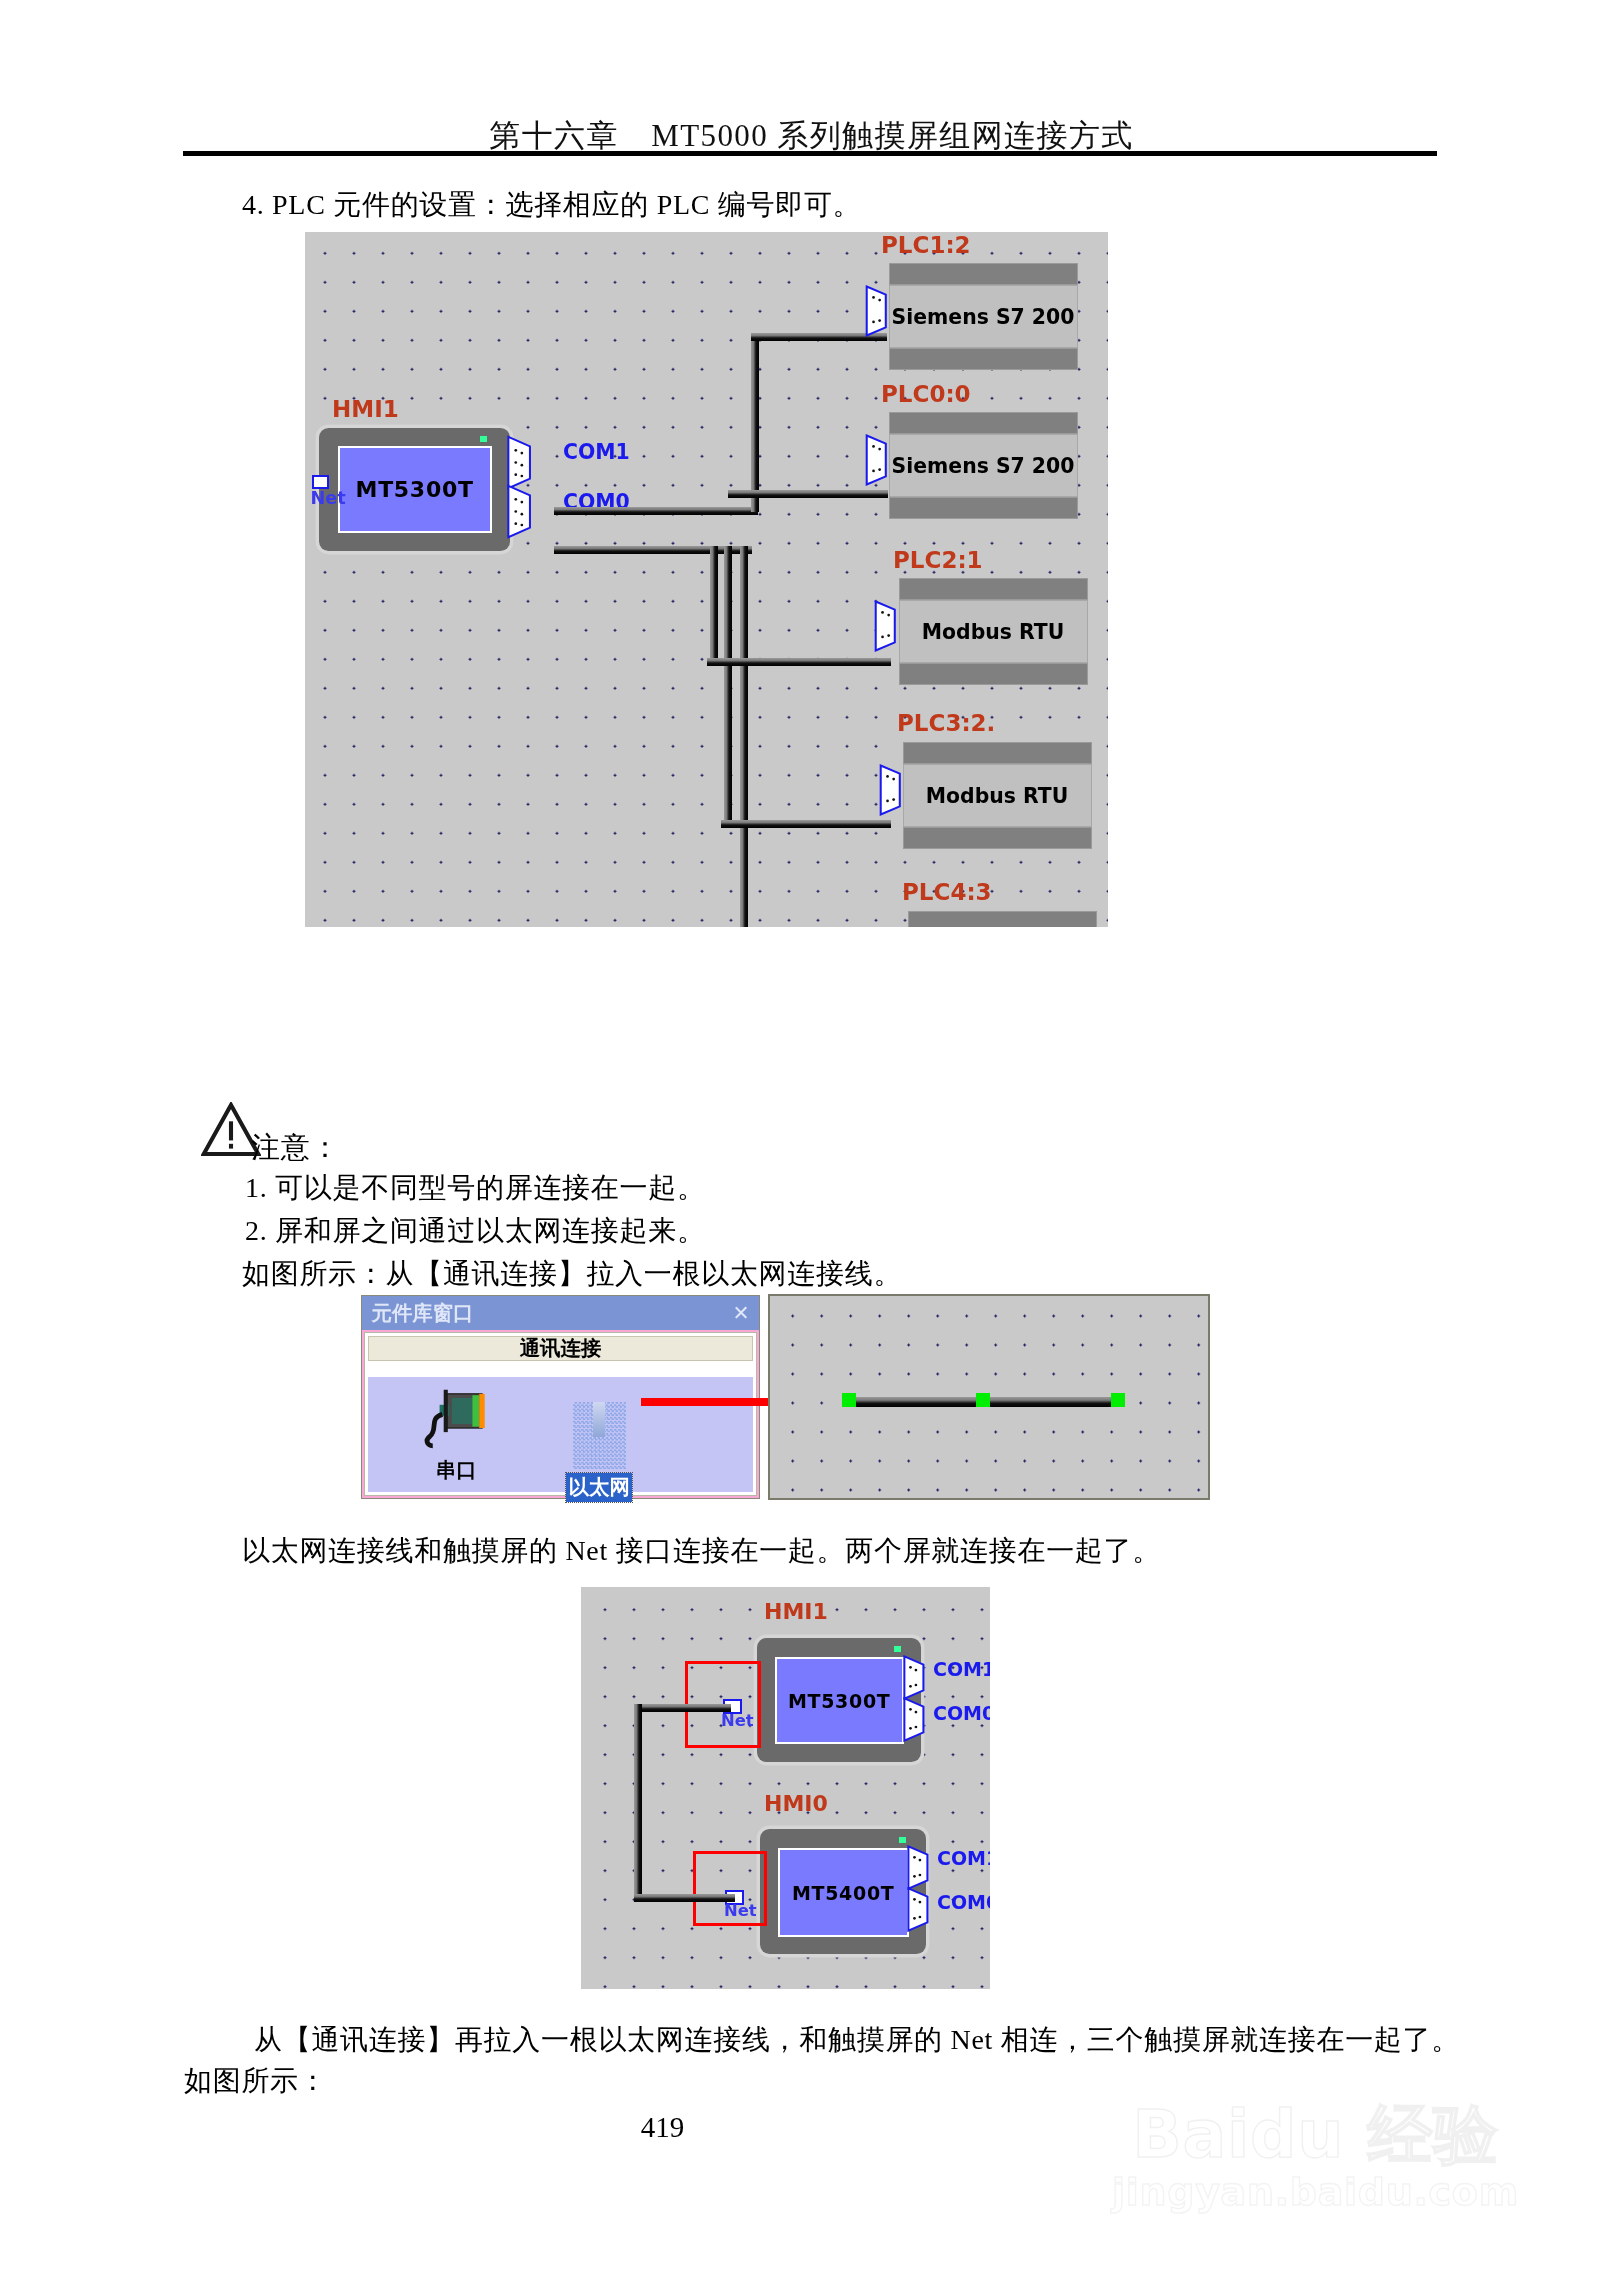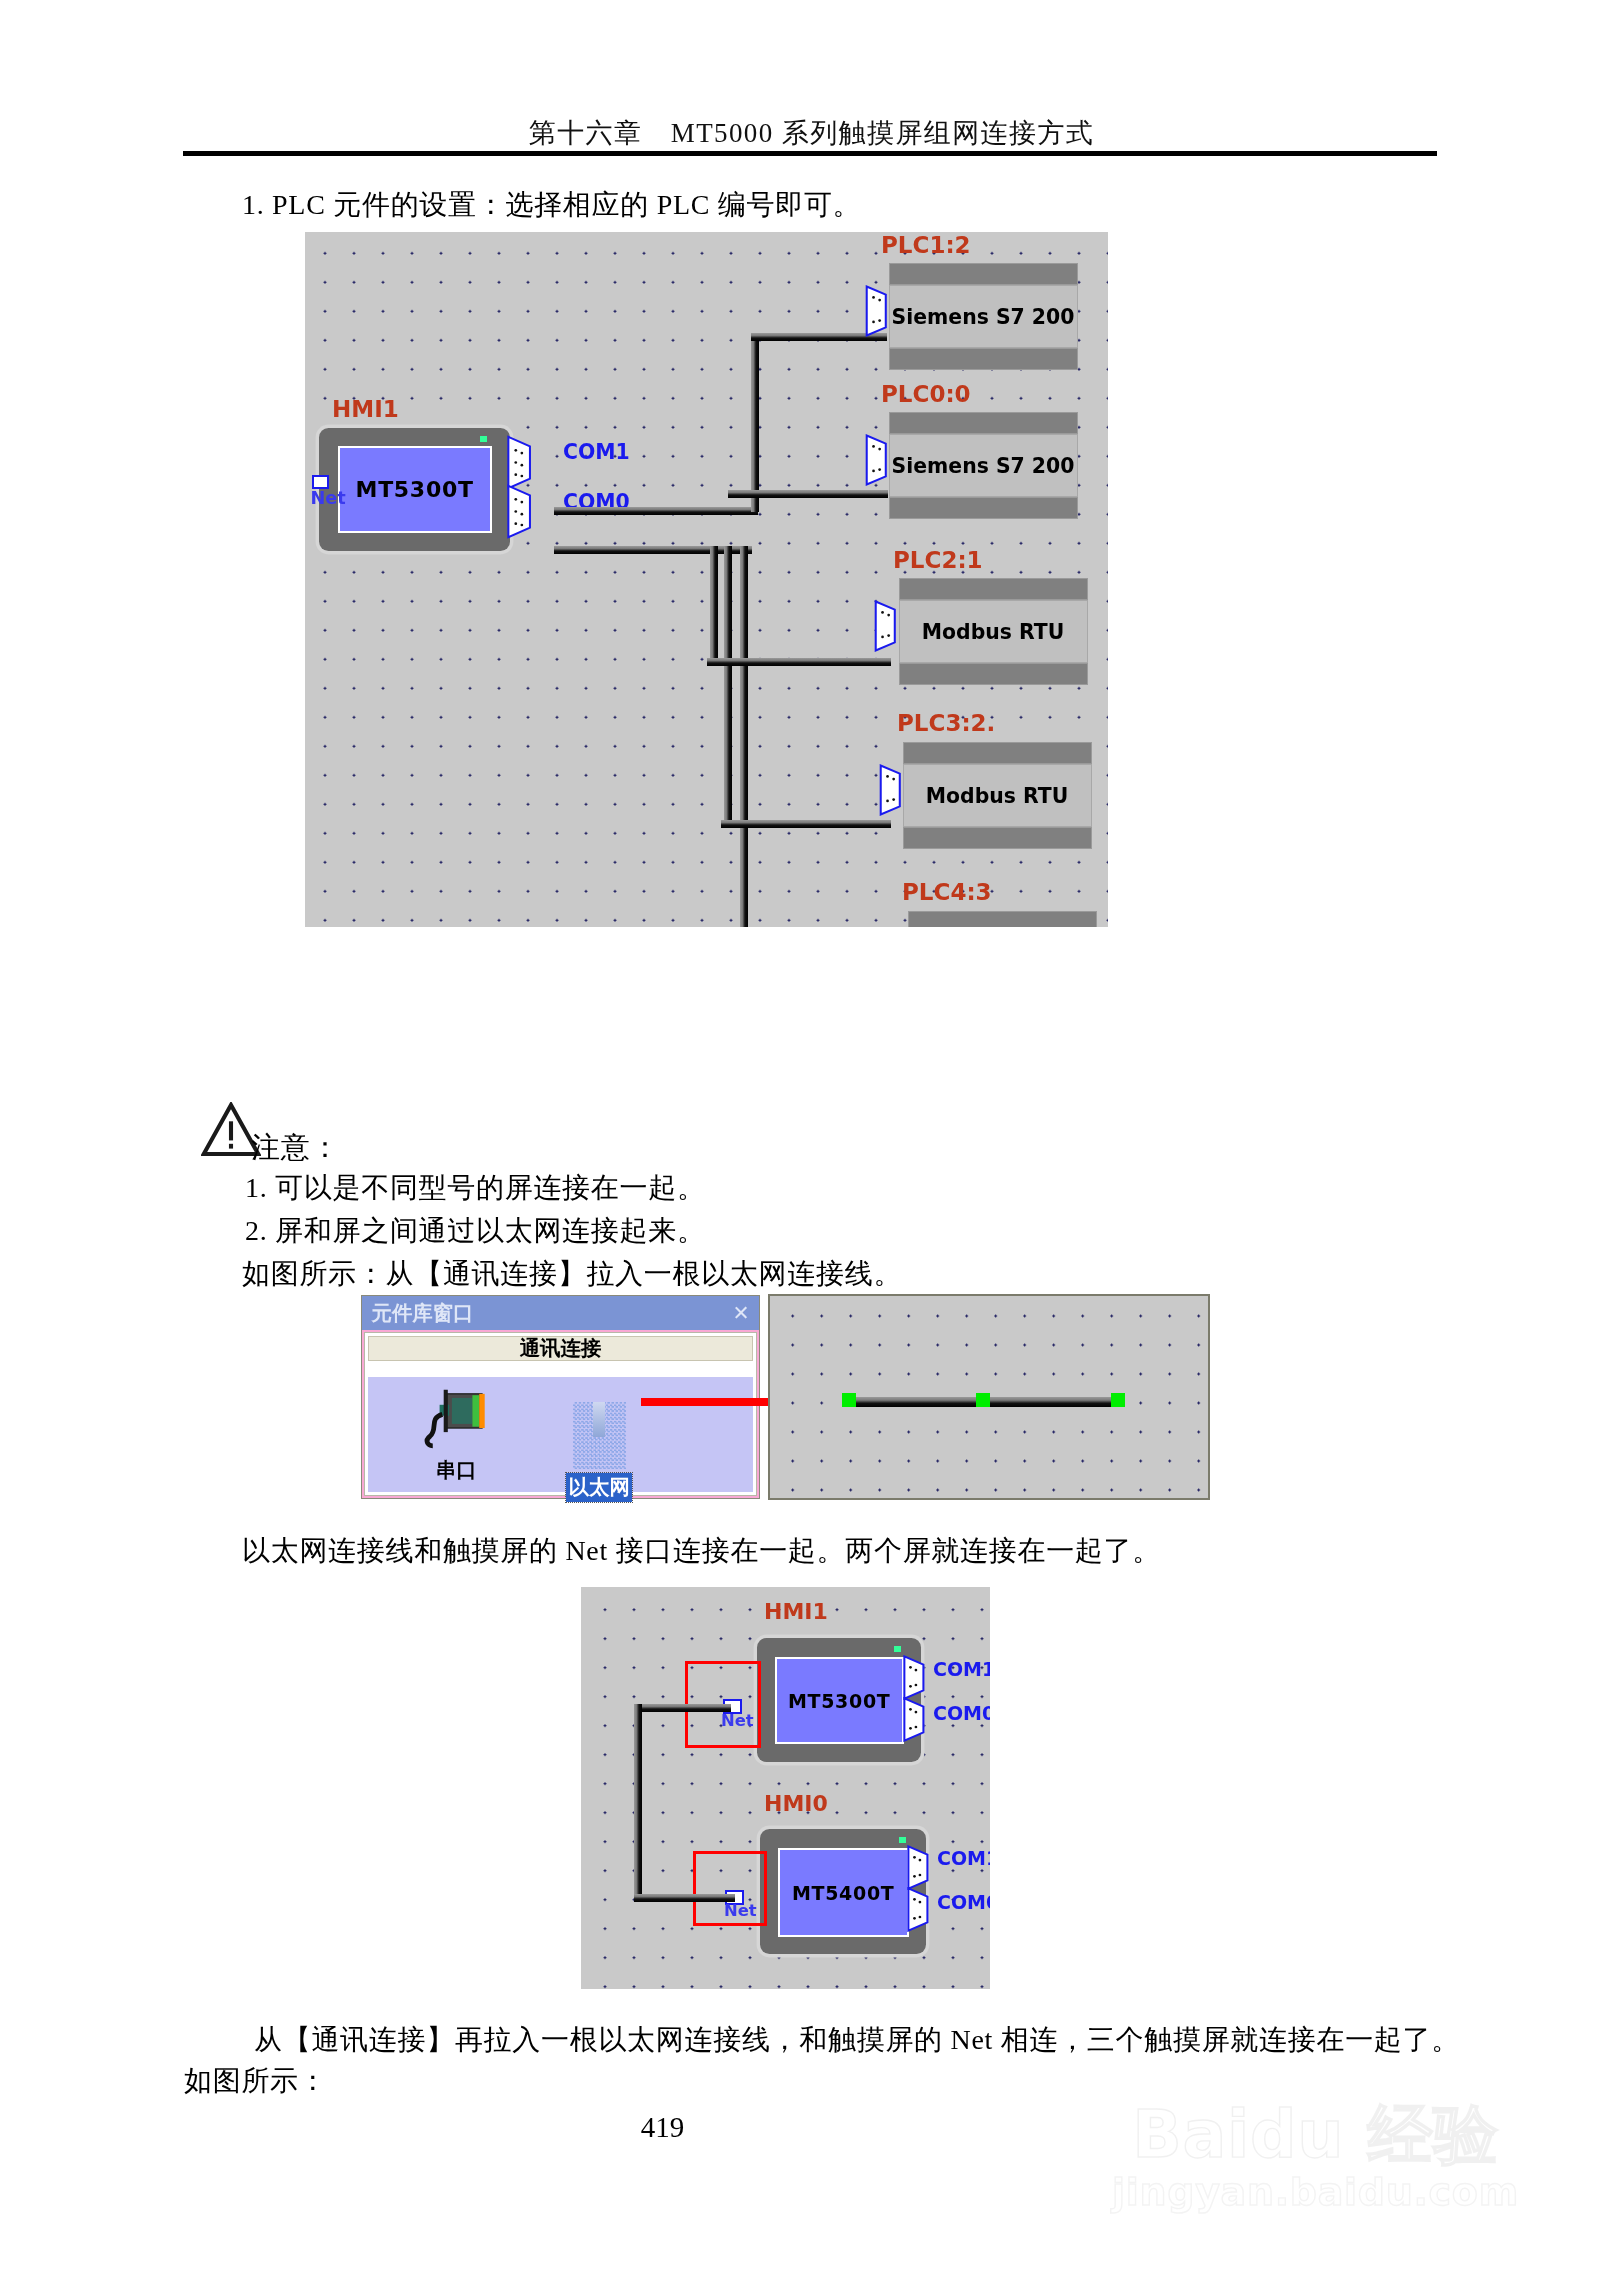--- a/index.html
+++ b/index.html
@@ -9,21 +9,21 @@
     font-family:"Liberation Serif", serif;
     position:relative;
     overflow:hidden;
   }
   .page{position:absolute;left:0;top:0;width:1623px;height:2295px;}
 
   
   .hdr-text{
     position:absolute;left:0;top:115px;width:1623px;
     text-align:center;
-    font-size:27px;letter-spacing:1.4px;color:#111;
+    font-size:31px;letter-spacing:1.4px;color:#111;
     font-family:"Liberation Serif", serif;
   }
   .hdr-rule{
     position:absolute;left:183px;top:151px;width:1254px;height:4.8px;
     background:#000;
   }
 
   
   .para{
     position:absolute;color:#000;
@@ -202,21 +202,21 @@
   }
 </style>
 </head>
 <body>
 
 <div class="page">
 
   <div class="hdr-text">第十六章　MT5000 系列触摸屏组网连接方式</div>
   <div class="hdr-rule"></div>
 
-  <div class="para" style="left:242px;top:184px;">1. PLC 元件的设置：选择相应的 PLC 编号即可。</div>
+  <div class="para" style="left:242px;top:184px;">4. PLC 元件的设置：选择相应的 PLC 编号即可。</div>
 
   <div class="canvas" style="left:305px;top:232px;width:803px;height:695px;">
 
     <div class="tag" style="left:27px;top:164px;font-size:23px;">HMI1</div>
 
     <div class="hmi" style="left:13.6px;top:196px;width:191px;height:123px;">
       <div class="hmi-led" style="right:23px;top:8.2px;"></div>
       <div class="hmi-screen" style="left:19px;top:17.7px;width:154px;height:87px;">
         <span class="hmi-label" style="font-size:22px;">MT5300T</span>
       </div>

